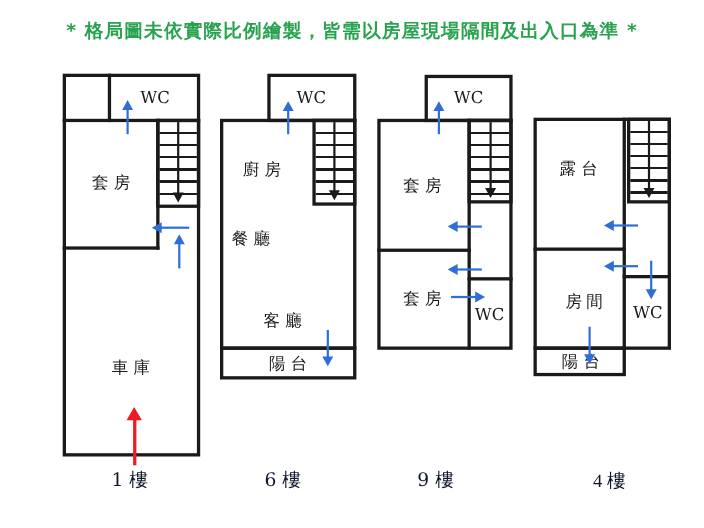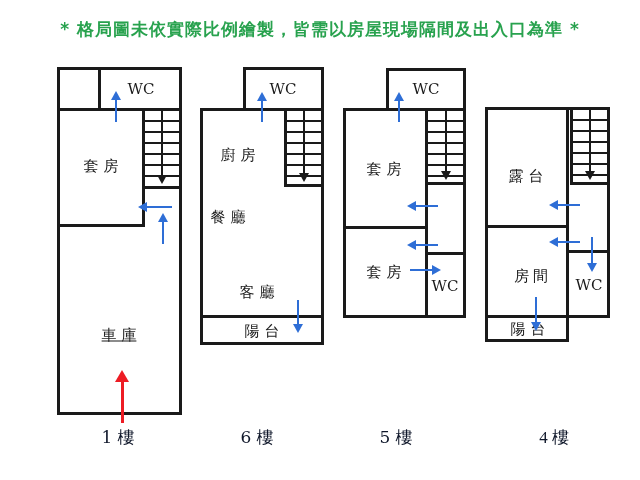--- a/index.html
+++ b/index.html
@@ -59,21 +59,21 @@
 
   <div>
     <div class="box" style="left:57px;top:67px;width:125px;height:348px;"></div>
     <div class="wall" style="left:57px;top:108px;width:125px;height:3px;"></div>
     <div class="wall" style="left:98px;top:67px;width:3px;height:44px;"></div>
     <div class="wall" style="left:142px;top:108px;width:3px;height:119px;"></div>
     <div class="wall" style="left:57px;top:224px;width:88px;height:3px;"></div>
     <div class="stairs" style="left:142px;top:108px;width:40px;height:81px;"></div>
     <div class="rlabel" style="left:141px;top:89px;">WC</div>
     <div class="rlabel" style="left:101px;top:166px;">套 房</div>
-    <div class="rlabel" style="left:119px;top:335px;text-decoration:underline;">車 庫</div>
+    <div class="rlabel" style="left:119px;top:335px;">車 庫</div>
     <div class="arr v up" style="left:111px;top:91px;height:31px;"></div>
     <div class="arr h left" style="left:138px;top:202px;width:34px;"></div>
     <div class="arr v up" style="left:158px;top:213px;height:31px;"></div>
     <div class="arr v up red" style="left:115px;top:370px;height:53px;"></div>
     <div class="flabel" style="left:118px;top:437px;">1 樓</div>
   </div>
 
   <div>
     <div class="box" style="left:243px;top:67px;width:81px;height:44px;"></div>
     <div class="box" style="left:200px;top:108px;width:124px;height:210px;"></div>
@@ -97,31 +97,31 @@
     <div class="wall" style="left:425px;top:252px;width:41px;height:3px;"></div>
     <div class="stairs" style="left:425px;top:108px;width:41px;height:77px;"></div>
     <div class="rlabel" style="left:426px;top:89px;">WC</div>
     <div class="rlabel" style="left:384px;top:169px;">套 房</div>
     <div class="rlabel" style="left:384px;top:272px;">套 房</div>
     <div class="rlabel" style="left:445px;top:286px;">WC</div>
     <div class="arr v up" style="left:394px;top:92px;height:30px;"></div>
     <div class="arr h left" style="left:407px;top:201px;width:31px;"></div>
     <div class="arr h left" style="left:407px;top:240px;width:31px;"></div>
     <div class="arr h right" style="left:410px;top:265px;width:31px;"></div>
-    <div class="flabel" style="left:396px;top:437px;">5 樓</div>
+    <div class="flabel" style="left:396px;top:437px;">9 樓</div>
   </div>
 
   <div>
     <div class="box" style="left:485px;top:107px;width:125px;height:211px;"></div>
     <div class="wall" style="left:566px;top:107px;width:3px;height:211px;"></div>
     <div class="wall" style="left:485px;top:225px;width:84px;height:3px;"></div>
     <div class="wall" style="left:566px;top:250px;width:44px;height:3px;"></div>
     <div class="box" style="left:485px;top:315px;width:84px;height:27px;"></div>
     <div class="stairs" style="left:570px;top:107px;width:40px;height:78px;"></div>
-    <div class="rlabel" style="left:526px;top:176px;">露 台</div>
+    <div class="rlabel" style="left:526px;top:154px;">露 台</div>
     <div class="rlabel" style="left:531px;top:276px;font-family:Liberation Serif, serif;">房 間</div>
     <div class="rlabel" style="left:589px;top:285px;">WC</div>
     <div class="rlabel" style="left:528px;top:329px;">陽 台</div>
     <div class="arr h left" style="left:549px;top:200px;width:31px;"></div>
     <div class="arr h left" style="left:549px;top:237px;width:31px;"></div>
     <div class="arr v down" style="left:587px;top:237px;height:35px;"></div>
     <div class="arr v down" style="left:531px;top:297px;height:34px;"></div>
     <div class="flabel" style="left:554px;top:437px;font-family:Liberation Serif, serif;">4 樓</div>
   </div>
 

